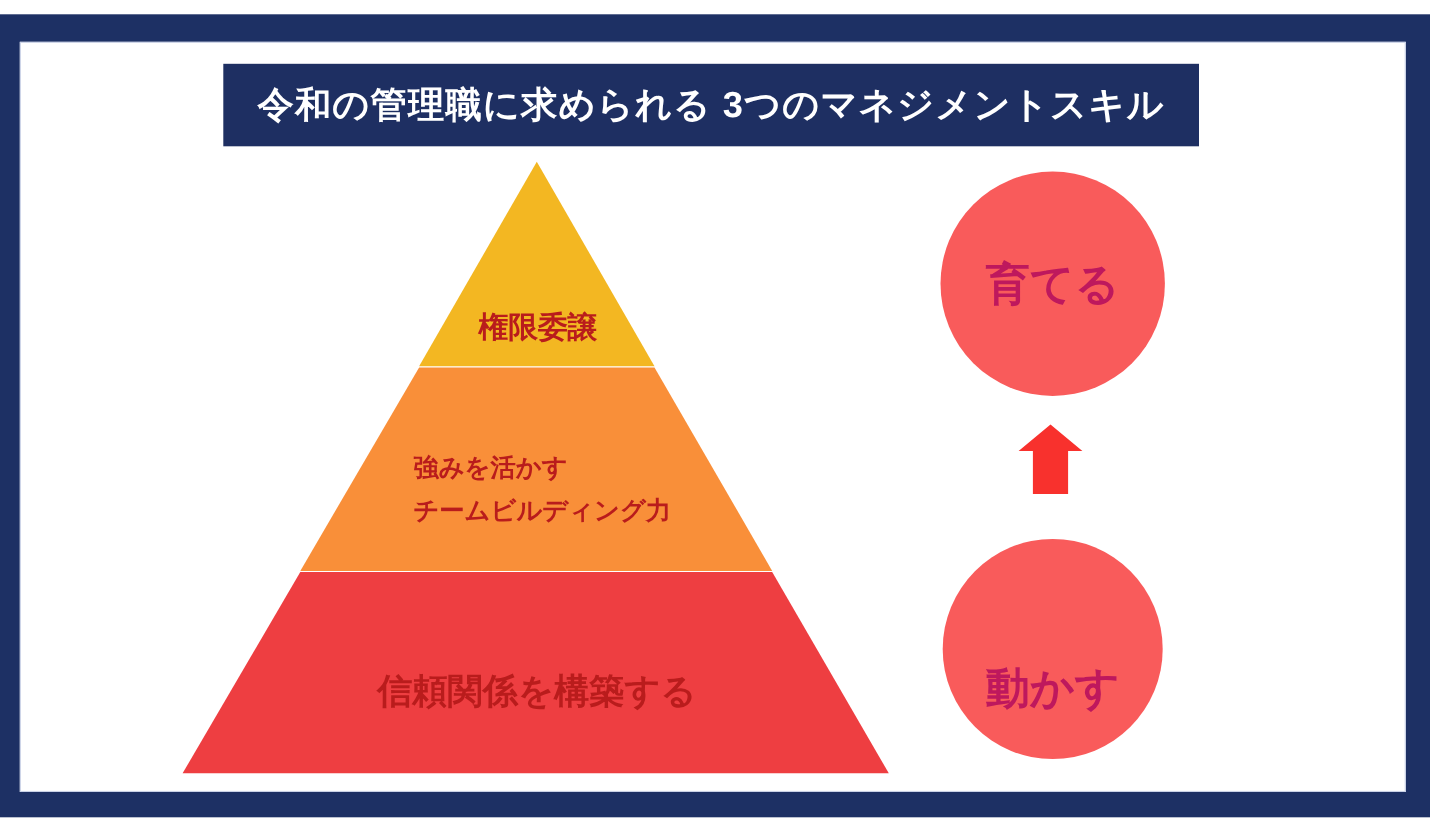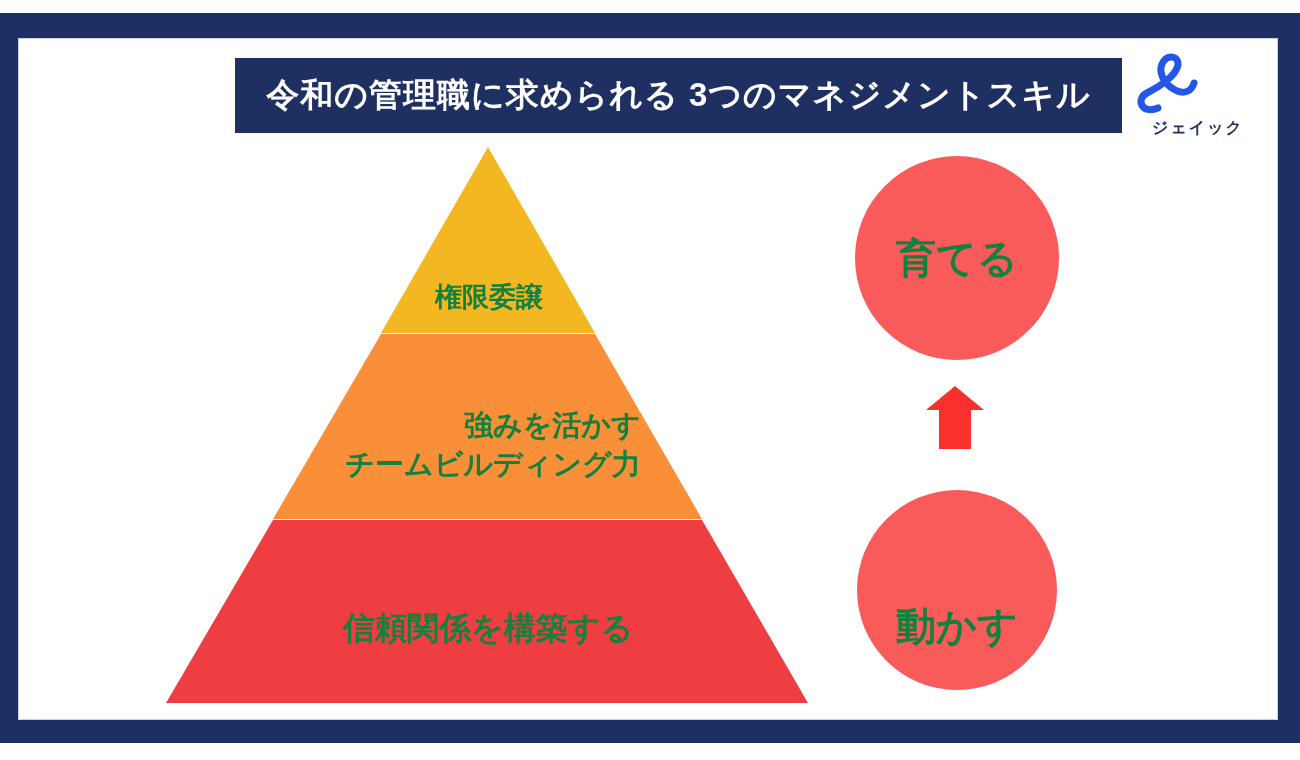--- a/index.html
+++ b/index.html
@@ -14,74 +14,67 @@
     background: #1d3064;
   }
   .frame-inner {
     position: absolute; left: 18px; top: 25px; width: 1260px; height: 682px;
     background: #ffffff; border: 1px solid #c9d1e6;
   }
 
   
   .banner {
     position: absolute; left: 203px; top: 58px; width: 887px; height: 75px;
-    background: #1e2f62; display: flex; align-items: center; justify-content: center; margin-left: 32px;
+    background: #1e2f62; display: flex; align-items: center; justify-content: center;
   }
   .banner-title {
     color: #ffffff; font-size: 33px; font-weight: bold; letter-spacing: 1px; white-space: nowrap;
   }
 
   
   .logo { position: absolute; left: 1128px; top: 52px; width: 140px; height: 92px; text-align: center; }
   .logo-mark { position: absolute; left: 8px; top: 0; }
   .logo-kana {
     position: absolute; left: 0; top: 66px; width: 140px; text-align: center;
     color: #1e2d5e; font-size: 16px; font-weight: bold; letter-spacing: 2px;
   }
 
   
   svg.shapes { position: absolute; left: 0; top: 0; width: 1300px; height: 760px; }
 
   
   .tier-label {
-    position: absolute; color: #15803d; font-weight: bold; text-align: right;
+    position: absolute; color: #b91c1c; font-weight: bold; text-align: left;
     transform: translateX(-50%); white-space: nowrap;
   }
   .tier-label.t1 { left: 489px; top: 279px; font-size: 27px; }
-  .tier-label.t2 { left: 493px; top: 406px; font-size: 29px; line-height: 39px; }
+  .tier-label.t2 { left: 493px; top: 406px; font-size: 23px; line-height: 39px; }
   .tier-label.t3 { left: 488px; top: 580px; font-size: 32px; line-height: 45px; margin-top: 26px; }
 
   
   .circle-label {
-    position: absolute; color: #15803d; font-weight: bold; 
+    position: absolute; color: #be185d; font-weight: bold; 
     transform: translate(-50%, -50%); font-size: 40px; white-space: nowrap;
   }
   .circle-label.grow { left: 957px; top: 258px; }
   .circle-label.move { left: 957px; top: 590px; margin-top: 36px; }
 </style>
 </head>
 <body>
 
 <div class="stage">
 
   <div class="frame">
     <div class="frame-inner"></div>
   </div>
 
   <div class="banner">
     <div class="banner-title">令和の管理職に求められる 3つのマネジメントスキル</div>
   </div>
 
-  <div class="logo">
-    <svg class="logo-mark" width="124" height="64" viewBox="0 0 124 64">
-      <text x="30" y="46" font-size="37" font-weight="bold" font-family="Liberation Sans, sans-serif" letter-spacing="1" fill="#1e2d5e"></text>
-      <path d="M22,56 C6,63 -1,47 11,41 C23,35 40,24 42,13 C43,4 32,2 27,10 C22,18 26,31 39,38 C48,43 56,39 58,31" fill="none" stroke-width="7" stroke-linecap="round" stroke="#2456e8"></path>
-    </svg>
-    <div class="logo-kana">ジェイック</div>
-  </div>
 
   <svg class="shapes" viewBox="0 0 1300 760">
     <polygon points="488,147 595,333 381,333" fill="#f3b722"></polygon>
     <polygon points="381,334 595,334 702,519 273,519" fill="#f98f39"></polygon>
     <polygon points="273,520 702,520 808,703 166,703" fill="#ee3e41"></polygon>
     <circle cx="957" cy="258" r="102" fill="#f95b5b"></circle>
     <circle cx="957" cy="590" r="100" fill="#f95b5b"></circle>
     <polygon points="955,386 984,410 971,410 971,449 939,449 939,410 926,410" fill="#f8312d"></polygon>
   </svg>
 

